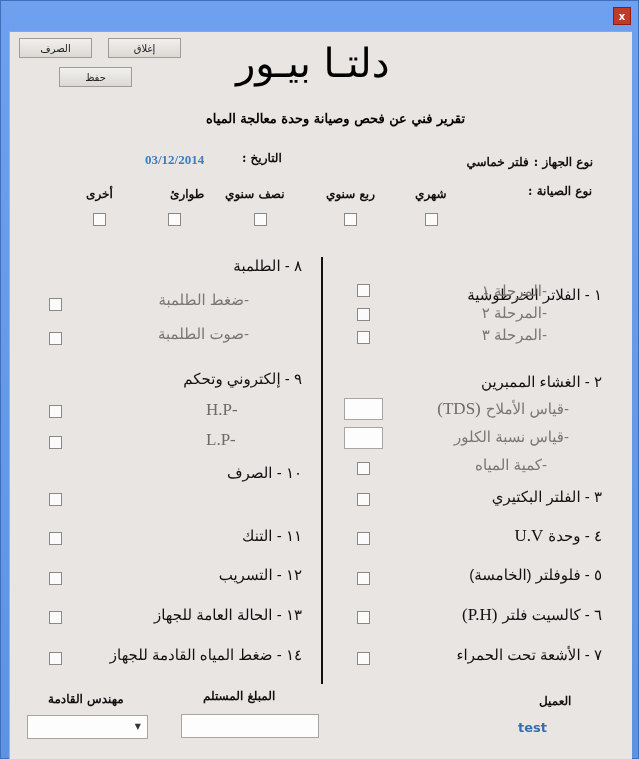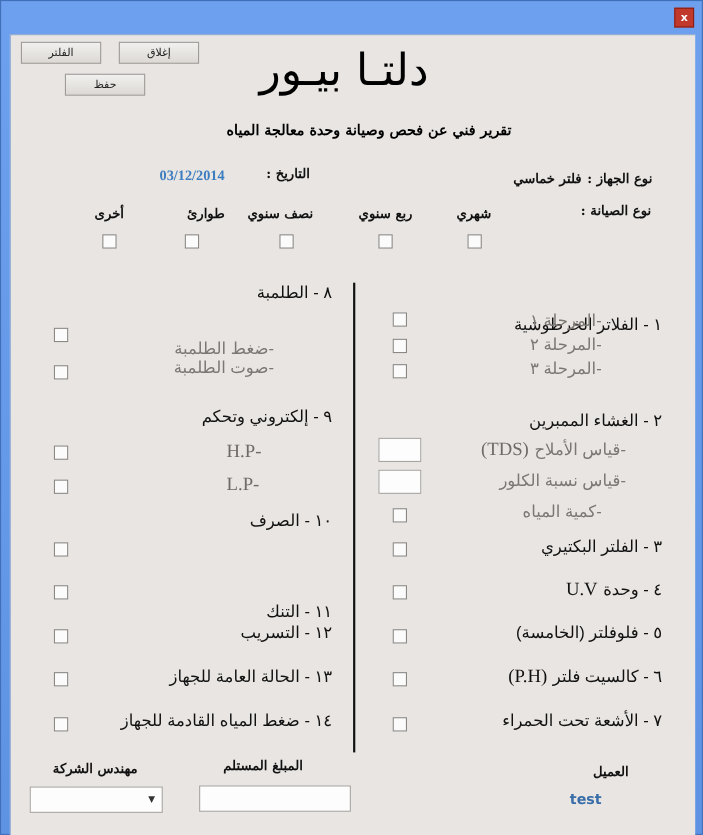--- a/index.html
+++ b/index.html
@@ -49,21 +49,21 @@
 
 <div class="window">
   <div class="titlebar">
     <div class="close-btn">
         <span>x</span>
       </div>
   </div>
 
   <div class="client">
 
-    <div class="btn" style="left:9px; top:6px; width:73px;">الفلتر</div>
+    <div class="btn" style="left:9px; top:6px; width:73px;">الصرف</div>
     <div class="btn" style="left:98px; top:6px; width:73px;">إغلاق</div>
     <div class="btn" style="left:49px; top:35px; width:73px;">حفظ</div>
 
     <div class="abs brand rtl" style="left:226px; top:8px;">دلتـا بيـور</div>
 
     <div class="abs subtitle rtl" style="left:196px; top:79px;">تقرير فني عن فحص وصيانة وحدة معالجة المياه</div>
 
     <div class="abs rtl" style="right:39px; top:119px;">
       <span class="lbl-bold">نوع الجهاز :</span>
       <span class="lbl-bold">فلتر خماسي</span>
@@ -125,51 +125,51 @@
     <div class="abs rtl" style="right:30px; top:573px;">
       <span class="sec-title">٦ - كالسيت فلتر</span>
       <span class="sub-latin" style="color:#111;">(P.H)</span>
     </div>
     <div class="chk" style="left:347px; top:579px;"></div>
 
     <div class="abs sec-title" style="right:30px; top:614px;">٧ - الأشعة تحت الحمراء</div>
     <div class="chk" style="left:347px; top:620px;"></div>
 
     <div class="abs sec-title" style="right:330px; top:225px;">٨ - الطلمبة</div>
-    <div class="abs sub-item" style="right:383px; top:259px;margin-top:17px;">-ضغط الطلمبة</div>
+    <div class="abs sub-item" style="right:383px; top:259px;">-ضغط الطلمبة</div>
     <div class="chk" style="left:39px; top:266px;"></div>
     <div class="abs sub-item" style="right:383px; top:293px;margin-left:32px;">-صوت الطلمبة</div>
     <div class="chk" style="left:39px; top:300px;"></div>
 
     <div class="abs sec-title" style="right:330px; top:338px;">٩ - إلكتروني وتحكم</div>
     <div class="abs sub-latin" style="left:196px; top:368px;">H.P-</div>
     <div class="chk" style="left:39px; top:373px;"></div>
     <div class="abs sub-latin" style="left:196px; top:398px;">L.P-</div>
     <div class="chk" style="left:39px; top:404px;"></div>
 
     <div class="abs sec-title" style="right:330px; top:432px;">١٠ - الصرف</div>
     <div class="chk" style="left:39px; top:461px;"></div>
 
-    <div class="abs sec-title" style="right:330px; top:515px;text-align:center;">١١ - التنك</div>
+    <div class="abs sec-title" style="right:330px; top:495px;text-align:center;">١١ - التنك</div>
     <div class="chk" style="left:39px; top:500px;"></div>
 
     <div class="abs sec-title" style="right:330px; top:534px;">١٢ - التسريب</div>
     <div class="chk" style="left:39px; top:540px;"></div>
 
     <div class="abs sec-title" style="right:330px; top:574px;">١٣ - الحالة العامة للجهاز</div>
     <div class="chk" style="left:39px; top:579px;"></div>
 
     <div class="abs sec-title" style="right:330px; top:614px;">١٤ - ضغط المياه القادمة للجهاز</div>
     <div class="chk" style="left:39px; top:620px;"></div>
 
     <div class="abs lbl-bold rtl" style="left:529px; top:662px;">العميل</div>
     <div class="abs client-val" style="left:508px; top:688px;">test</div>
 
     <div class="abs lbl-bold rtl" style="left:193px; top:657px;">المبلغ المستلم</div>
     <div class="txtbox" style="left:171px; top:682px; width:138px; height:24px;"></div>
 
-    <div class="abs lbl-bold rtl" style="left:38px; top:660px;">مهندس الشركة</div>
+    <div class="abs lbl-bold rtl" style="left:38px; top:660px;">مهندس القادمة</div>
     <div class="combo">
       <span></span>
       <span class="arrow">▼</span>
     </div>
   </div>
 </div>
 
 </body></html>

